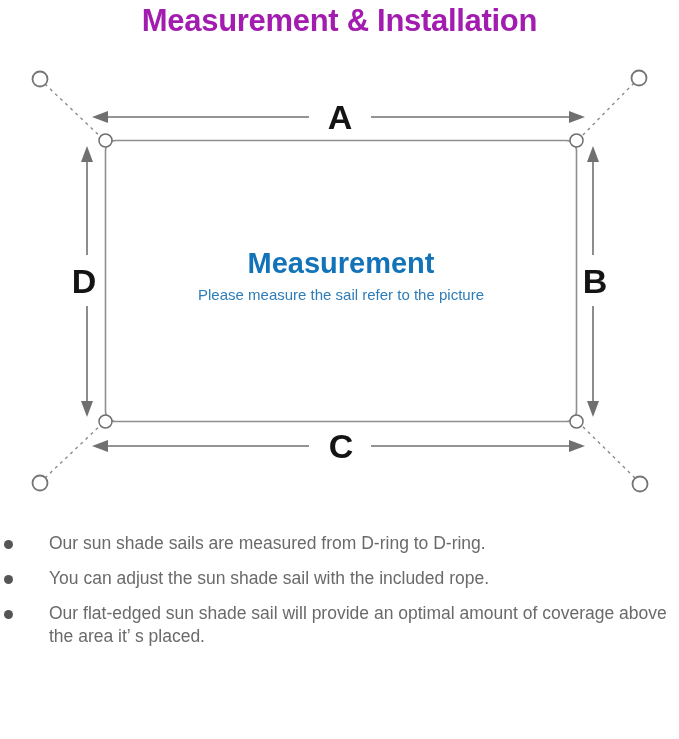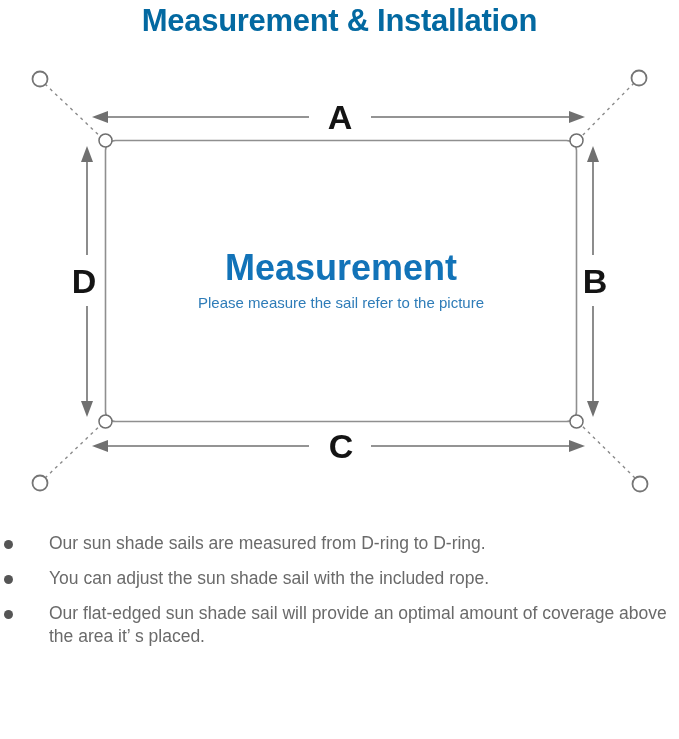--- a/index.html
+++ b/index.html
@@ -4,37 +4,37 @@
 <style>
   html,body{margin:0;padding:0;}
   body{
     width:679px;height:739px;background:#ffffff;position:relative;
     font-family:"Liberation Sans","DejaVu Sans",sans-serif;
     overflow:hidden;
   }
   .page-title{
     position:absolute;top:0;left:0;width:679px;height:42px;
     display:flex;align-items:center;justify-content:center;
-    font-size:31px;font-weight:700;color:#0369a1;letter-spacing:-0.3px;
+    font-size:31px;font-weight:700;color:#a21caf;letter-spacing:-0.3px;
   }
   .diagram-svg{position:absolute;top:55px;left:0;}
   .dim-label{
     position:absolute;transform:translate(-50%,-50%);
     font-size:34px;font-weight:700;color:#141414;line-height:1;
   }
   #label-a{left:340px;top:117px;}
   #label-b{left:595px;top:281px;}
   #label-c{left:341px;top:446px;}
   #label-d{left:84px;top:281px;}
   .center-text{
     position:absolute;left:341px;top:246px;transform:translateX(-50%);
     text-align:center;white-space:nowrap;
   }
   .center-text .heading{
-    font-size:36px;font-weight:700;color:#1273b8;line-height:1.2;
+    font-size:29px;font-weight:700;color:#1273b8;line-height:1.2;
   }
   .center-text .caption{
     font-size:15px;font-weight:400;color:#2e7cb8;margin-top:5px;line-height:1.2;
   }
   .notes{
     position:absolute;left:0;top:532px;width:679px;
   }
   .note-item{
     display:flex;align-items:flex-start;margin:0 0 12px 0;
   }

